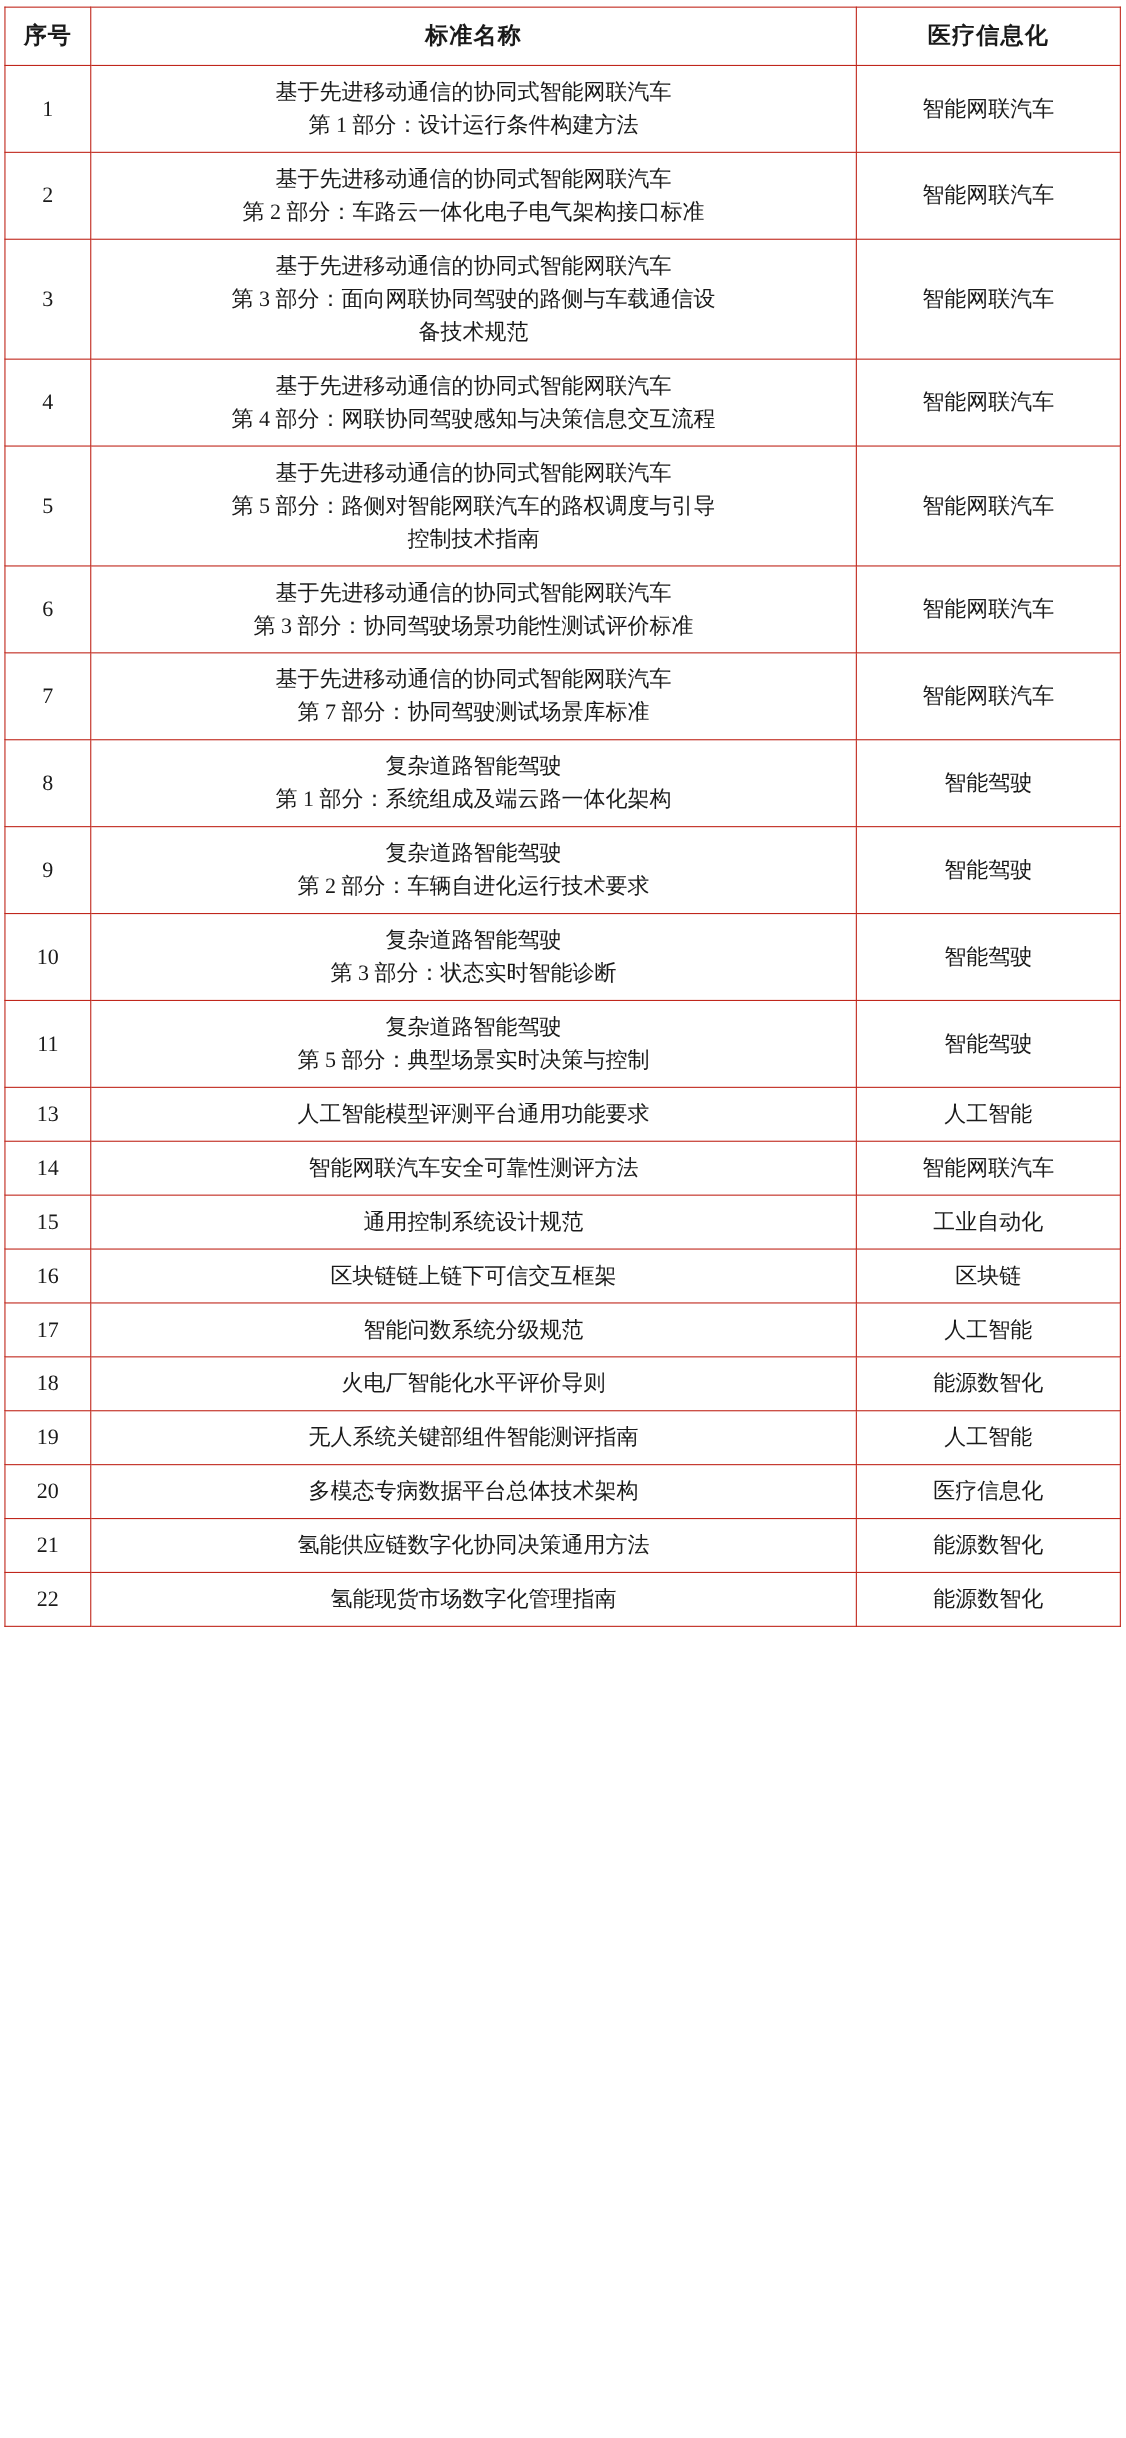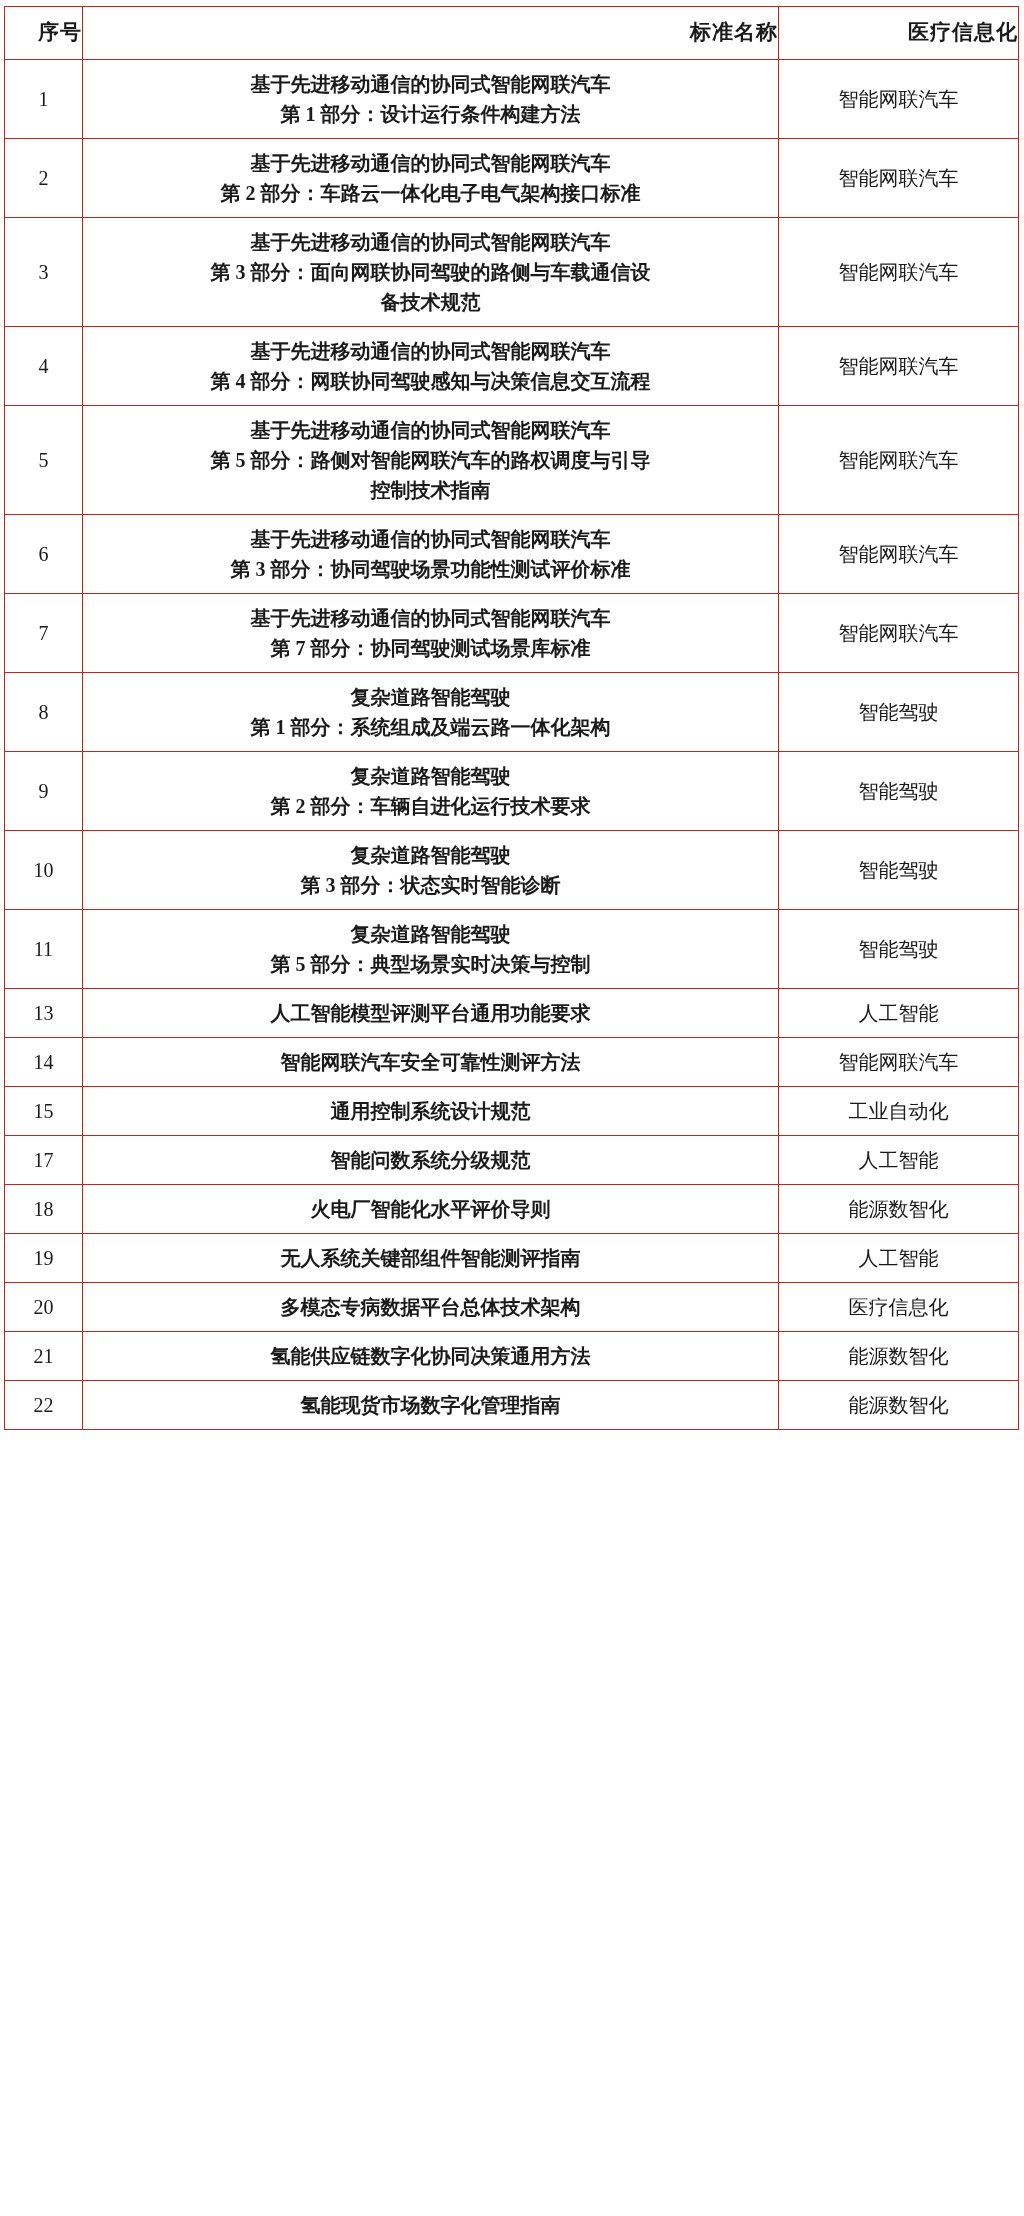--- a/index.html
+++ b/index.html
@@ -36,37 +36,35 @@
     vertical-align: middle;
     font-size: 20px;
     line-height: 1.5;
     color: #1a1a1a;
   }
   table.std-table thead th {
     height: 52px;
     font-weight: bold;
     font-size: 21px;
     letter-spacing: 1px;
-    text-align: right;
   }
   table.std-table tbody td {
     padding: 9px 6px;
   }
   td.idx {
     font-size: 20px;
   }
   td.name {
     line-height: 1.62;
     padding-left: 10px;
     padding-right: 10px;
   }
   td.name .ln {
     display: block;
     white-space: nowrap;
-    font-weight: bold;
   }
   td.field {
     font-size: 20px;
     white-space: nowrap;
   }
 </style>
 </head>
 <body>
 
 <div class="page">
@@ -189,20 +187,27 @@
           <td class="field">智能网联汽车</td>
         </tr>
         <tr>
           <td class="idx">15</td>
           <td class="name">
             <span class="ln">通用控制系统设计规范</span>
           </td>
           <td class="field">工业自动化</td>
         </tr>
         <tr>
+          <td class="idx">16</td>
+          <td class="name">
+            <span class="ln">区块链链上链下可信交互框架</span>
+          </td>
+          <td class="field">区块链</td>
+        </tr>
+        <tr>
           <td class="idx">17</td>
           <td class="name">
             <span class="ln">智能问数系统分级规范</span>
           </td>
           <td class="field">人工智能</td>
         </tr>
         <tr>
           <td class="idx">18</td>
           <td class="name">
             <span class="ln">火电厂智能化水平评价导则</span>

